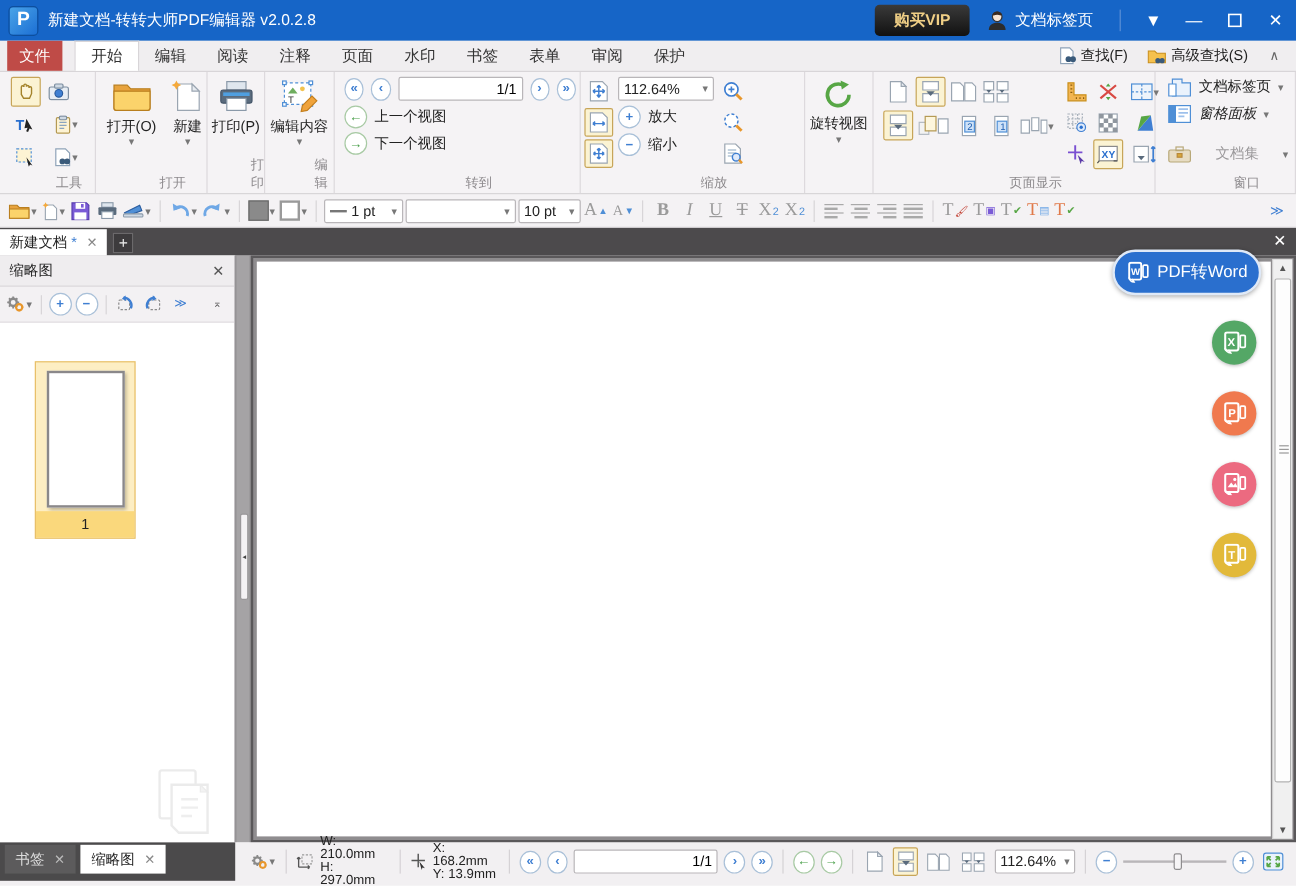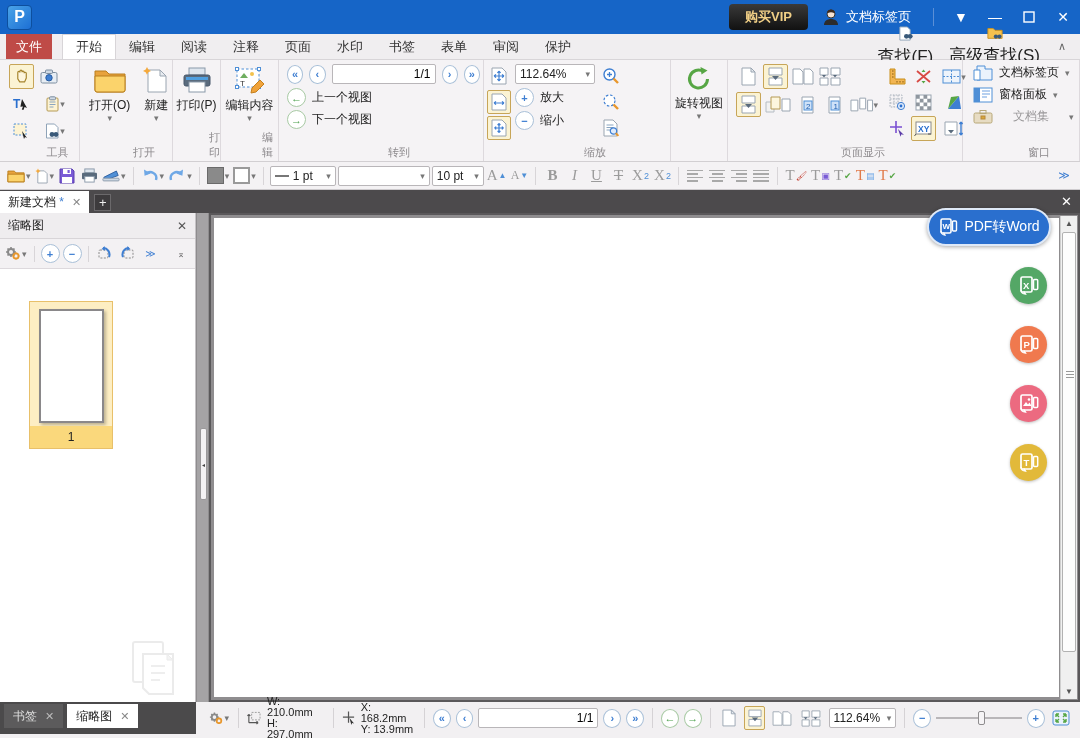--- a/index.html
+++ b/index.html
@@ -31,21 +31,21 @@
   .win-btn svg { display:block; }
 
   
   .menubar { position:absolute; left:0; top:34px; width:1080px; height:26px; background:#f0eef0;
              border-bottom:1px solid #d8d5d8; display:flex; align-items:stretch; }
   .file-btn { background:#bf4b47; color:#fff; width:46px; margin:0 0 0 6px; display:flex;
               align-items:center; justify-content:center; font-size:13px; cursor:pointer; }
   .menu-tab { padding:0 13px; display:flex; align-items:center; font-size:13px; cursor:pointer; color:#333; }
   .menu-tab.active { background:#fff; border:1px solid #d8d5d8; border-bottom:none; margin-left:10px; }
   .mb-right { margin-left:auto; display:flex; align-items:center; gap:4px; padding-right:6px; }
-  .mb-find { display:flex; align-items:center; gap:4px; padding:2px 6px; cursor:pointer; font-size:17px;flex-direction:column; }
+  .mb-find { display:flex; align-items:center; gap:4px; padding:2px 6px; cursor:pointer; font-size:12px; }
   .collapse-caret { color:#666; padding:0 8px; cursor:pointer; font-size:11px; }
 
   
   .ribbon { position:absolute; left:0; top:60px; width:1080px; height:102px; background:#f5f3f5;
             border-bottom:1px solid #d2cfd2; display:flex; }
   .rgroup { position:relative; border-right:1px solid #ddd9dd; padding:4px 3px 16px 3px; }
   .rgroup-label { position:absolute; bottom:1px; left:0; right:0; text-align:center; color:#8d8a8d; font-size:11px;margin-left:36px; }
   .icon-cell { width:25px; height:25px; display:flex; align-items:center; justify-content:center;
                border:1px solid transparent; border-radius:2px; cursor:pointer; }
   .icon-cell.hl, .hl { background:#fbf3d3; border:1px solid #c7a558; border-radius:2px; }
@@ -145,20 +145,21 @@
               padding-right:4px; font-size:12px; font-family:inherit; }
   .slider-track { width:92px; height:2px; background:#b9b6b9; position:relative; }
   .slider-handle { position:absolute; left:42px; top:-6px; width:7px; height:14px; background:#f6f4f6;
                    border:1px solid #8e8c8e; border-radius:2px; cursor:grab; }
 </style>
 </head>
 <body>
 
 <div class="titlebar">
   <div class="app-logo">P</div>
+  <div class="app-title">新建文档-转转大师PDF编辑器 v2.0.2.8</div>
   <div class="tb-right">
     <div class="vip-btn">购买VIP</div>
     <div class="contact">
       <svg class="contact-ico" viewBox="0 0 18 18">
         <circle cx="9" cy="6" r="4" fill="#f6e3d3" stroke="#333" stroke-width="1"></circle>
         <path d="M2 17 c0-4 3.2-6 7-6 s7 2 7 6 z" fill="#2c2c2c"></path>
         <path d="M5 4 a4.5 4.5 0 0 1 8 0 l-1 1 a7 7 0 0 0-6 0 z" fill="#3a2a20"></path>
       </svg>
       <span>文档标签页</span>
     </div>
@@ -528,21 +529,21 @@
 
   <div class="rgroup" style="width:117px; padding-left:10px;">
     <div class="vrow" style="margin-bottom:5px; cursor:pointer;">
       <svg width="20" height="16" viewBox="0 0 20 16">
         <path d="M4 1 h8 l0 3 h7 v11 H4z" fill="#eaf2fc" stroke="#4f8fd6"></path>
         <path d="M1 5 h6 v10 H1z" fill="#fff" stroke="#4f8fd6"></path>
       </svg>
       <span>文档标签页</span>
       <span class="caret">▾</span>
     </div>
-    <div class="vrow" style="margin-bottom:5px; cursor:pointer;">
+    <div class="vrow" style="margin-bottom:17px; cursor:pointer;font-style:italic;">
       <svg width="20" height="16" viewBox="0 0 20 16">
         <rect x="1" y="1" width="18" height="14" fill="#fff" stroke="#4f8fd6"></rect>
         <rect x="1" y="1" width="6" height="14" fill="#4f8fd6"></rect>
         <path d="M9 4 h8 M9 7 h8 M9 10 h5" stroke="#9ec1ec" stroke-width="1.4"></path>
       </svg>
       <span>窗格面板</span>
       <span class="caret">▾</span>
     </div>
     <div class="vrow" style="cursor:pointer; color:#9a989a;gap:20px;">
       <svg width="20" height="15" viewBox="0 0 20 15">

